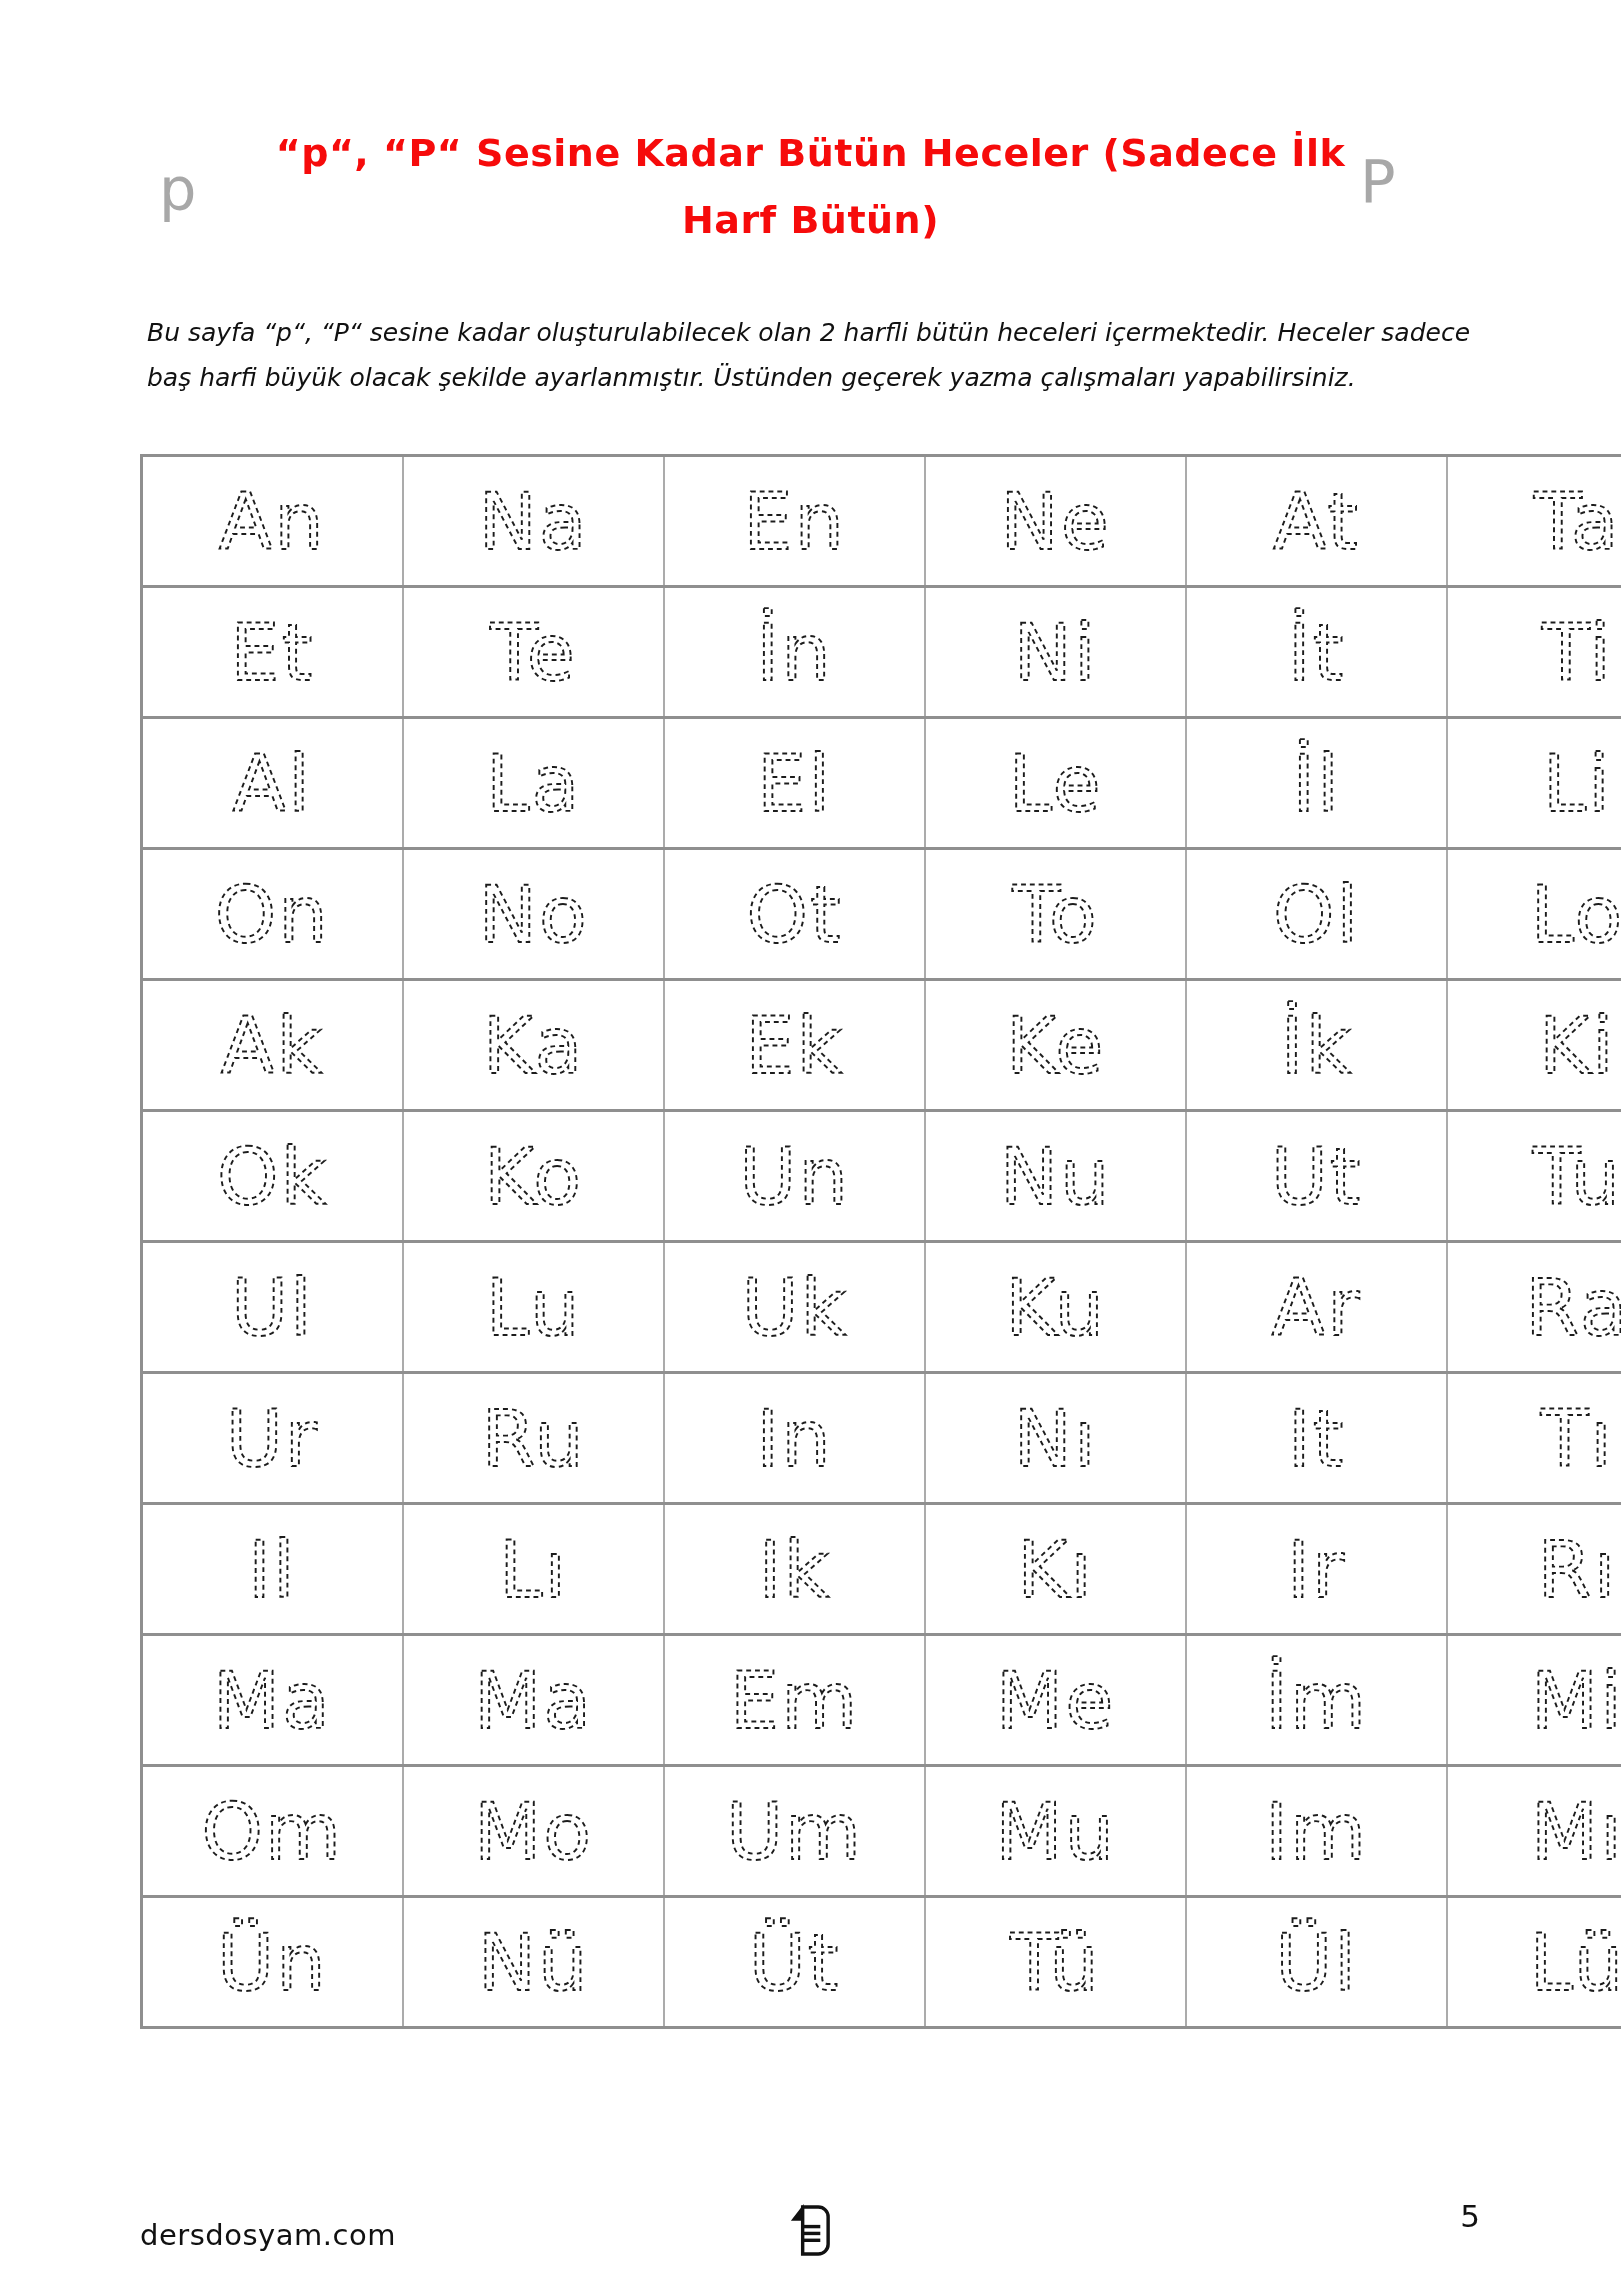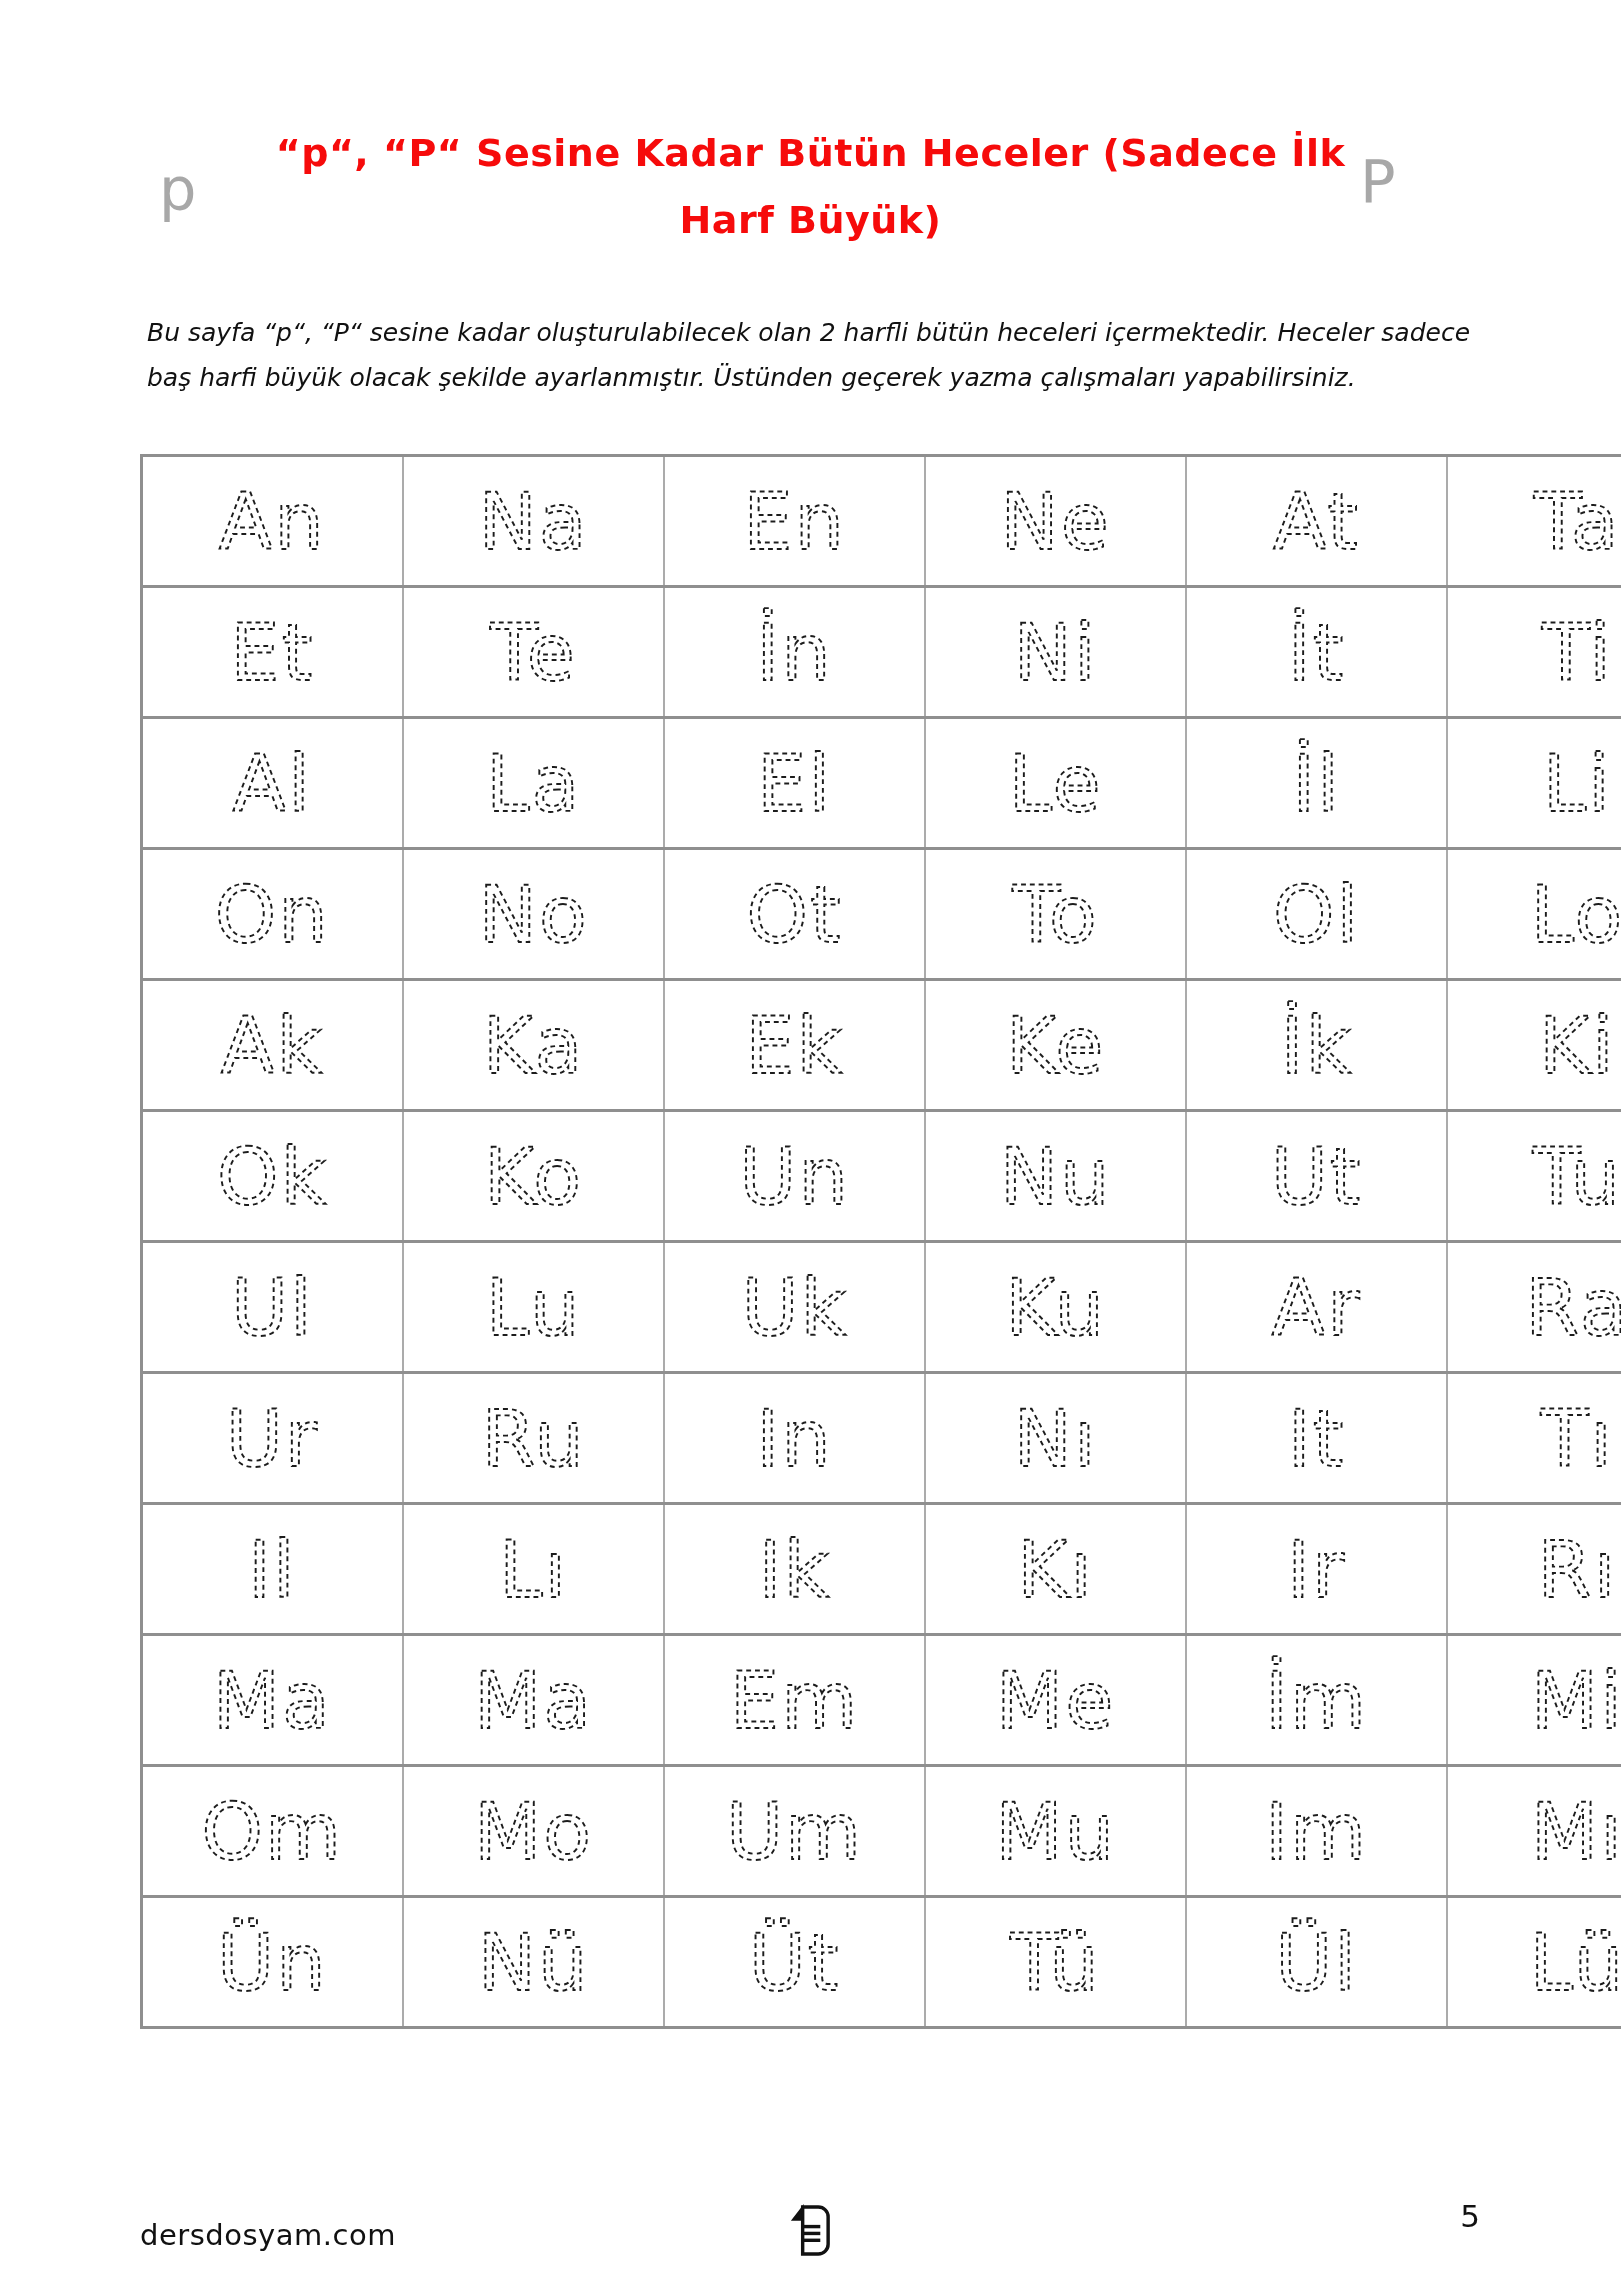--- a/index.html
+++ b/index.html
@@ -110,21 +110,21 @@
 </head>
 <body>
 
 <div class="page">
 
   <div class="wm wm-left">p</div>
   <div class="wm wm-right">P</div>
 
   <div class="title">
     <div>“p“, “P“ Sesine Kadar Bütün Heceler (Sadece İlk</div>
-    <div>Harf Büyük)</div>
+    <div>Harf Bütün)</div>
   </div>
 
   <div class="desc">Bu sayfa “p“, “P“ sesine kadar oluşturulabilecek olan 2 harfli bütün heceleri içermektedir. Heceler sadece baş harfi büyük olacak şekilde ayarlanmıştır. Üstünden geçerek yazma çalışmaları yapabilirsiniz.</div>
 
   <div class="table-wrap">
     <table class="syllables">
       <tbody>
           <tr>
             <td>
               <svg class="trace" viewBox="0 0 229 130">

